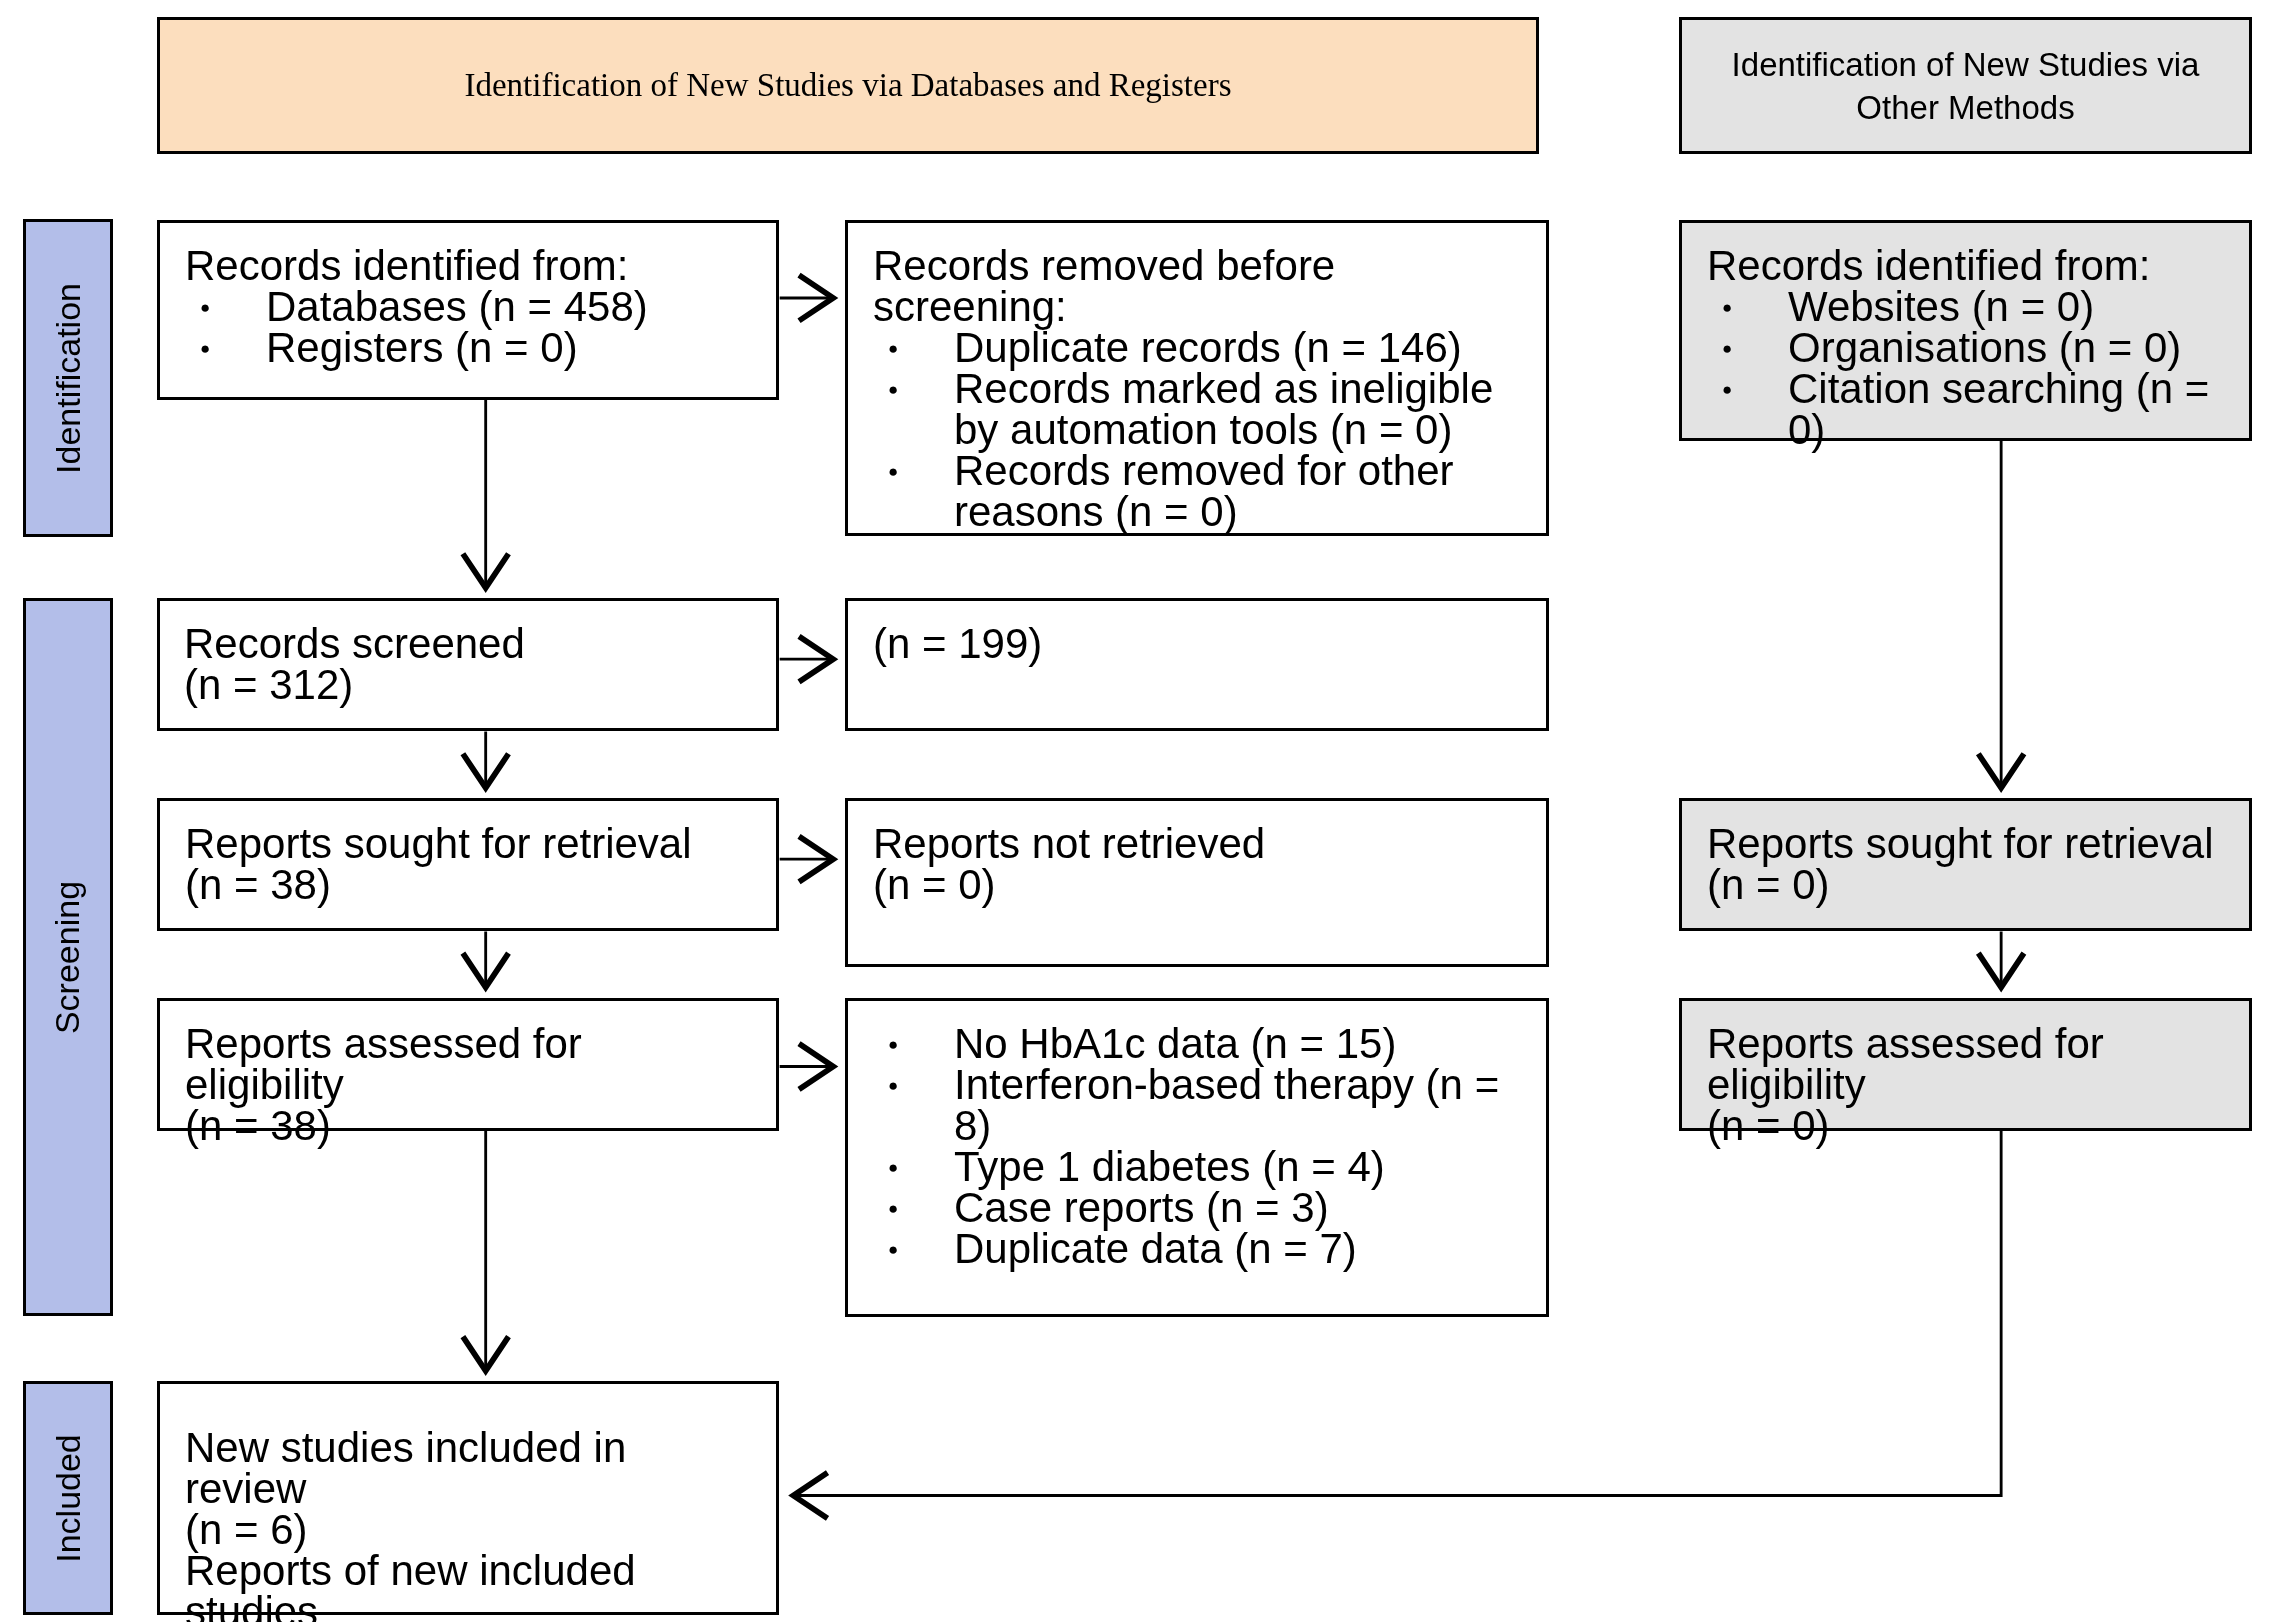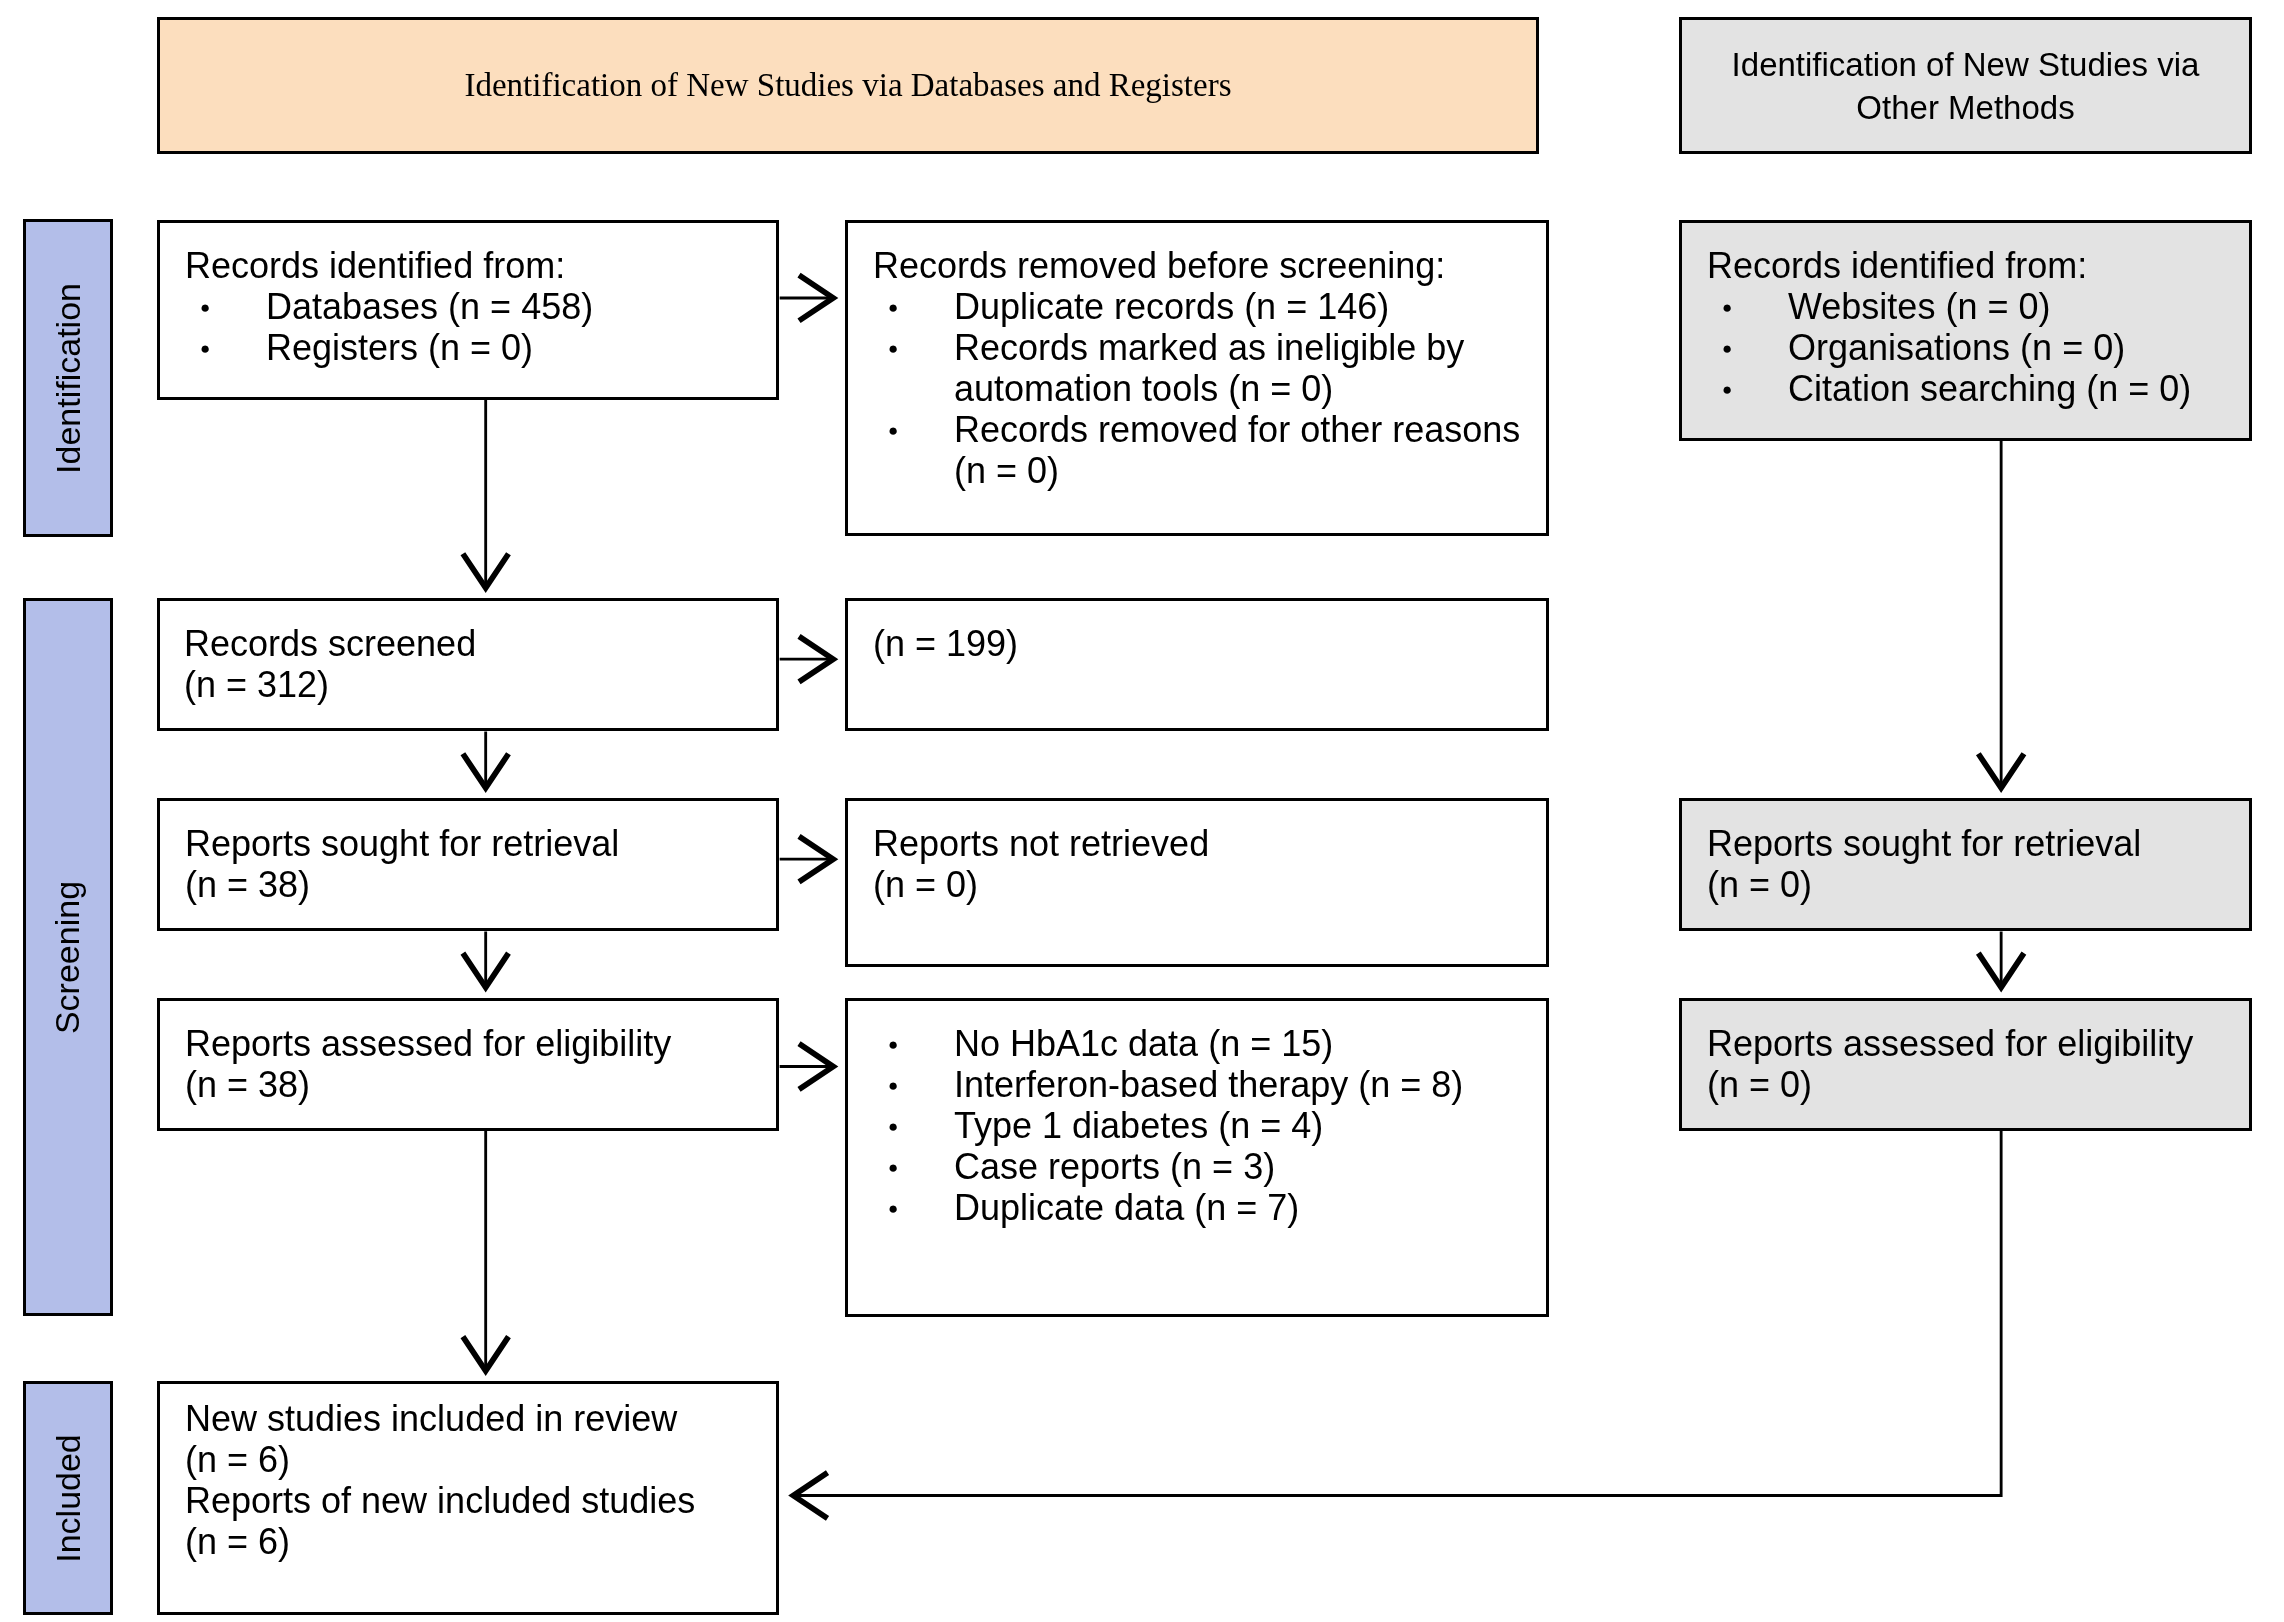--- a/index.html
+++ b/index.html
@@ -19,25 +19,25 @@
   .banner-other .banner-text{max-width:479px;}
   .stage{
     background:var(--stage-bg,#b3bee9);
     border:3.4px solid var(--box-border,#000);
     display:flex;align-items:center;justify-content:center;z-index:2;
   }
   .stage span{transform:rotate(-90deg);white-space:nowrap;font-size:34px;}
   .box{
     border:3.4px solid var(--box-border,#000);
     background:#ffffff;
-    font-size:36px;line-height:41px;
+    font-size:42px;line-height:41px;
     padding:21.7px 25px;z-index:2;
   }
   .box.gray{background:var(--gray-box-bg,#e3e3e3);}
-  .box.tall-pad{padding-top:14px;}
+  .box.tall-pad{padding-top:43px;}
   .box ul{margin:0;padding:0;list-style:none;}
   .box li{position:relative;padding-left:81px;}
   .box li::before{
     content:"●";position:absolute;left:15px;top:1.1px;font-size:17px;
   }
   svg.connectors{position:absolute;left:0;top:0;z-index:3;pointer-events:none;}
 </style>
 </head>
 <body>
 

